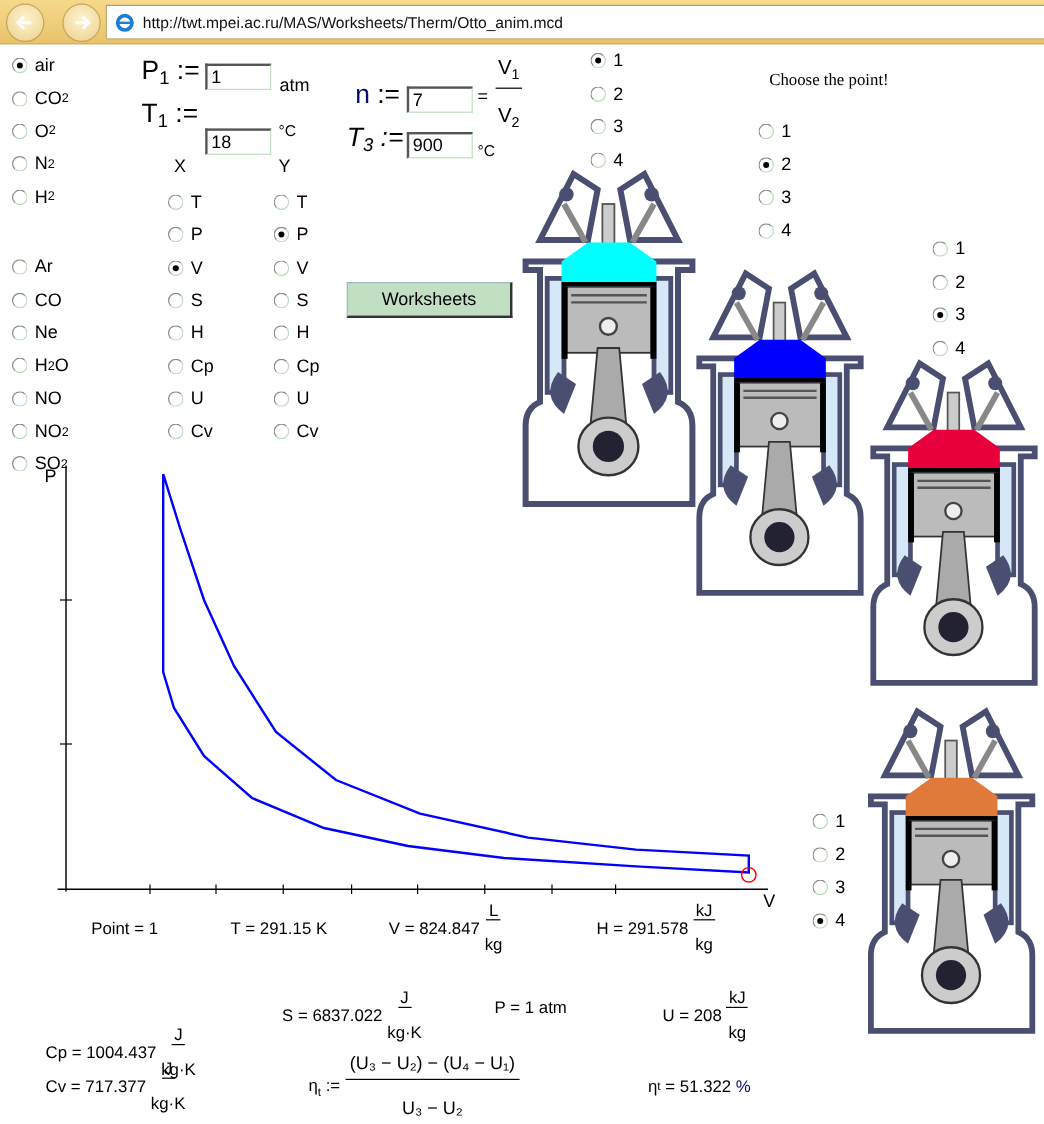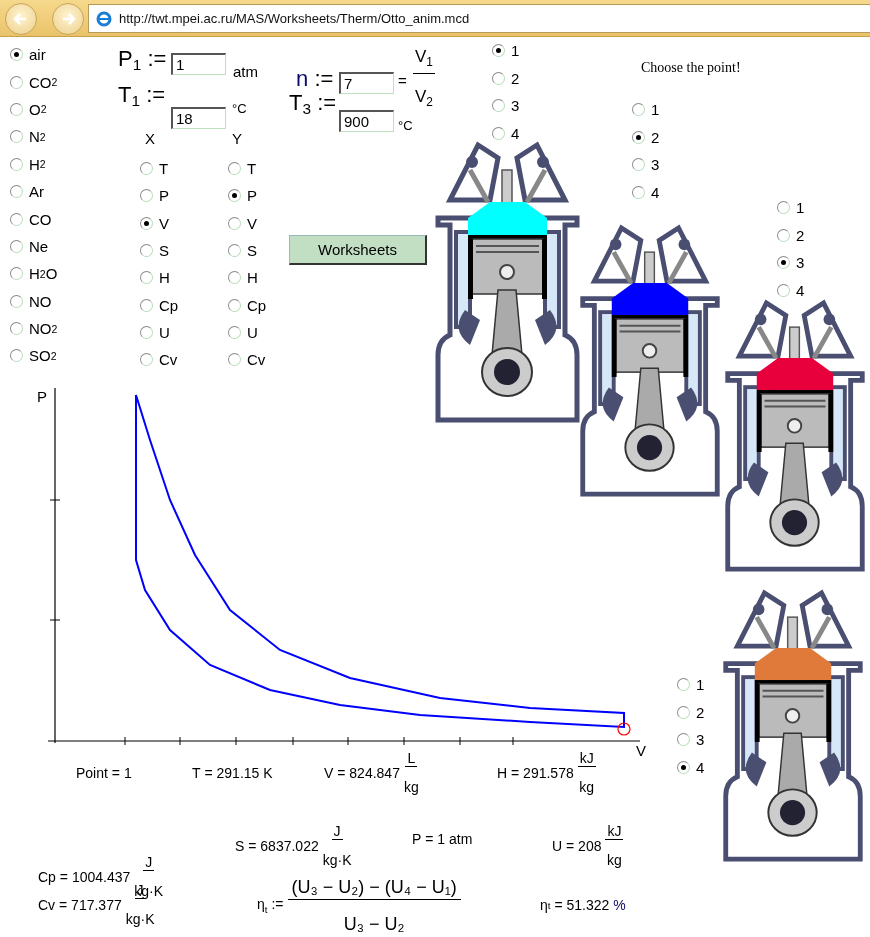--- a/index.html
+++ b/index.html
@@ -71,21 +71,21 @@
     <div class="radio" style="height: 27.4px;">
       <span class="rb"></span>
       <span>N</span>
       <sub>2</sub>
     </div>
     <div class="radio" style="height: 27.4px;">
       <span class="rb"></span>
       <span>H</span>
       <sub>2</sub>
     </div>
-    <div class="radio" style="height: 27.4px;">
+    <div class="radio" style="height: 27.4px; margin-top: 31px;">
       <span class="rb"></span>
       <span>Ar</span>
     </div>
     <div class="radio" style="height: 27.4px;">
       <span class="rb"></span>
       <span>CO</span>
     </div>
     <div class="radio" style="height: 27.4px;">
       <span class="rb"></span>
       <span>Ne</span>
@@ -126,21 +126,21 @@
 
 <div class="abs lbl" style="left:296px; top:66px;">
   <span style="color:#0a0a6a">n</span> <span>:=</span>
 </div>
 <input class="abs inp" style="left: 339px; top: 72px; width: 55px;" value="7">
 <span class="abs" style="left:398px; top:72px; font-size:15px;">=</span>
 <div class="abs frac" style="left:413px; top:46px; font-size:17px; line-height:22px;">
   <span class="num"><span>V</span><sub>1</sub></span>
   <span><span>V</span><sub>2</sub></span>
 </div>
-<div class="abs lbl" style="left:289px; top:90px;">
+<div class="abs lbl" style="left:289px; top:102px;font-style:italic;">
   <span>T</span><sub>3</sub> <span>:=</span>
 </div>
 <input class="abs inp" style="left: 339px; top: 110px; width: 55px;" value="900">
 <span class="abs" style="left:398px; top:118px; font-size:13px;">°C</span>
 
 <div class="abs" style="left:145px; top:130px; font-size:15px;">X</div>
 <div class="abs" style="left:232px; top:130px; font-size:15px;">Y</div>
 <div class="abs" style="left:140px; top:155px;" id="xList">
     <div class="radio" style="height: 27.3px;">
       <span class="rb"></span>
@@ -460,20 +460,20 @@
 
 <div class="abs res" style="left:38px; top:882px;">
   <span class="v"><span>Cv</span> <span>=</span> <span>717.377</span></span>
   <span class="frac">
       <span class="num">J</span>
       <span>kg·K</span>
     </span>
 </div>
 <div class="abs res" style="left:257px; top:875px;">
   <span class="v"><span>η</span><sub>t</sub> <span>:=</span></span>
-  <span class="frac" style="font-size:18px; line-height:24px;">
+  <span class="frac" style="font-size:15px; line-height:24px;">
       <span class="num" style="padding:0 4px;">(U₃ − U₂) − (U₄ − U₁)</span>
       <span>U₃ − U₂</span>
     </span>
 </div>
 <div class="abs res" style="left:540px; top:897px;">
   <span>η</span><sub>t</sub>&nbsp;<span>=</span>&nbsp;<span>51.322</span>&nbsp;<span style="color:#0a0a6a">%</span>
 </div>
 
 </body></html>

